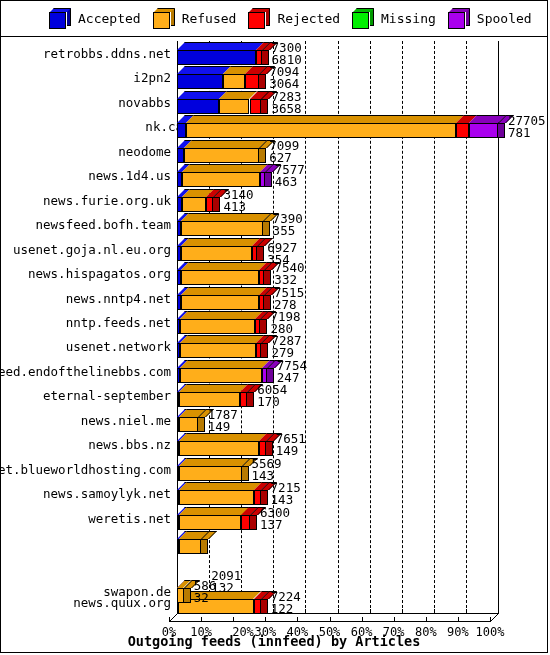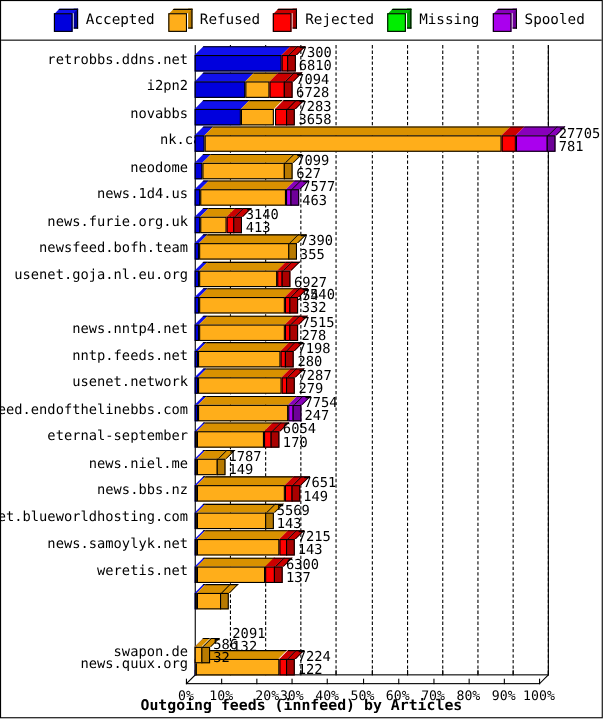--- a/index.html
+++ b/index.html
@@ -285,21 +285,21 @@
             <div class="seg seg-front" style="left: 8px; top: 9px; width: 46.0558px; background: rgb(0, 0, 221);"></div>
             <div class="seg seg-top" style="left: 54.0558px; top: 1px; width: 22.0141px; background: rgb(217, 145, 0);"></div>
             <div class="seg seg-front" style="left: 54.0558px; top: 9px; width: 22.0141px; background: rgb(255, 174, 26);"></div>
             <div class="seg seg-top" style="left: 76.0698px; top: 1px; width: 14.1238px; background: rgb(204, 0, 0);"></div>
             <div class="seg seg-front" style="left: 76.0698px; top: 9px; width: 14.1238px; background: rgb(255, 0, 0);"></div>
             <div class="cap-top" style="left: 90.1936px; top: 1px; background: rgb(204, 0, 0);"></div>
             <div class="cap-front" style="left: 89.1936px; top: 9px; background: rgb(170, 0, 0);"></div>
           </div>
           <div class="val-labels" style="left: 268.194px; top: 1px;">
             <span class="val-top">7094</span>
-            <span class="val-bot">6728</span>
+            <span class="val-bot">3064</span>
           </div>
         </div>
         <div class="row" style="top: 52.9px;">
           <div class="cat-label" style="top: 6px;">novabbs</div>
           <div class="bar-wrap">
             <div class="seg seg-top" style="left: 8px; top: 1px; width: 42.3829px; background: rgb(17, 17, 238);"></div>
             <div class="seg seg-front" style="left: 8px; top: 9px; width: 42.3829px; background: rgb(0, 0, 221);"></div>
             <div class="seg seg-top" style="left: 50.3829px; top: 1px; width: 30.1245px; background: rgb(217, 145, 0);"></div>
             <div class="seg seg-front" style="left: 50.3829px; top: 9px; width: 30.1245px; background: rgb(255, 174, 26);"></div>
             <div class="seg seg-top" style="left: 80.5074px; top: 1px; width: 11.876px; background: rgb(204, 0, 0);"></div>
@@ -400,26 +400,27 @@
           <div class="bar-wrap">
             <div class="seg seg-top" style="left: 8px; top: 1px; width: 4.10157px; background: rgb(17, 17, 238);"></div>
             <div class="seg seg-front" style="left: 8px; top: 9px; width: 4.10157px; background: rgb(0, 0, 221);"></div>
             <div class="seg seg-top" style="left: 12.1016px; top: 1px; width: 71.0244px; background: rgb(217, 145, 0);"></div>
             <div class="seg seg-front" style="left: 12.1016px; top: 9px; width: 71.0244px; background: rgb(255, 174, 26);"></div>
             <div class="seg seg-top" style="left: 83.1259px; top: 1px; width: 5.13276px; background: rgb(204, 0, 0);"></div>
             <div class="seg seg-front" style="left: 83.1259px; top: 9px; width: 5.13276px; background: rgb(255, 0, 0);"></div>
             <div class="cap-top" style="left: 88.2587px; top: 1px; background: rgb(204, 0, 0);"></div>
             <div class="cap-front" style="left: 87.2587px; top: 9px; background: rgb(170, 0, 0);"></div>
           </div>
-          <div class="val-labels" style="left: 266.259px; top: 14px;">
+          <div class="val-labels" style="left: 266.259px; top: 5px;">
             <span class="val-top">6927</span>
             <span class="val-bot">354</span>
           </div>
         </div>
         <div class="row" style="top: 224.05px;">
+          <div class="cat-label" style="top: 6px;">news.hispagatos.org</div>
           <div class="bar-wrap">
             <div class="seg seg-top" style="left: 8px; top: 1px; width: 3.84667px; background: rgb(17, 17, 238);"></div>
             <div class="seg seg-front" style="left: 8px; top: 9px; width: 3.84667px; background: rgb(0, 0, 221);"></div>
             <div class="seg seg-top" style="left: 11.8467px; top: 1px; width: 78.2079px; background: rgb(217, 145, 0);"></div>
             <div class="seg seg-front" style="left: 11.8467px; top: 9px; width: 78.2079px; background: rgb(255, 174, 26);"></div>
             <div class="seg seg-top" style="left: 90.0546px; top: 1px; width: 5.30655px; background: rgb(204, 0, 0);"></div>
             <div class="seg seg-front" style="left: 90.0546px; top: 9px; width: 5.30655px; background: rgb(255, 0, 0);"></div>
             <div class="cap-top" style="left: 95.3611px; top: 1px; background: rgb(204, 0, 0);"></div>
             <div class="cap-front" style="left: 94.3611px; top: 9px; background: rgb(170, 0, 0);"></div>
           </div>

